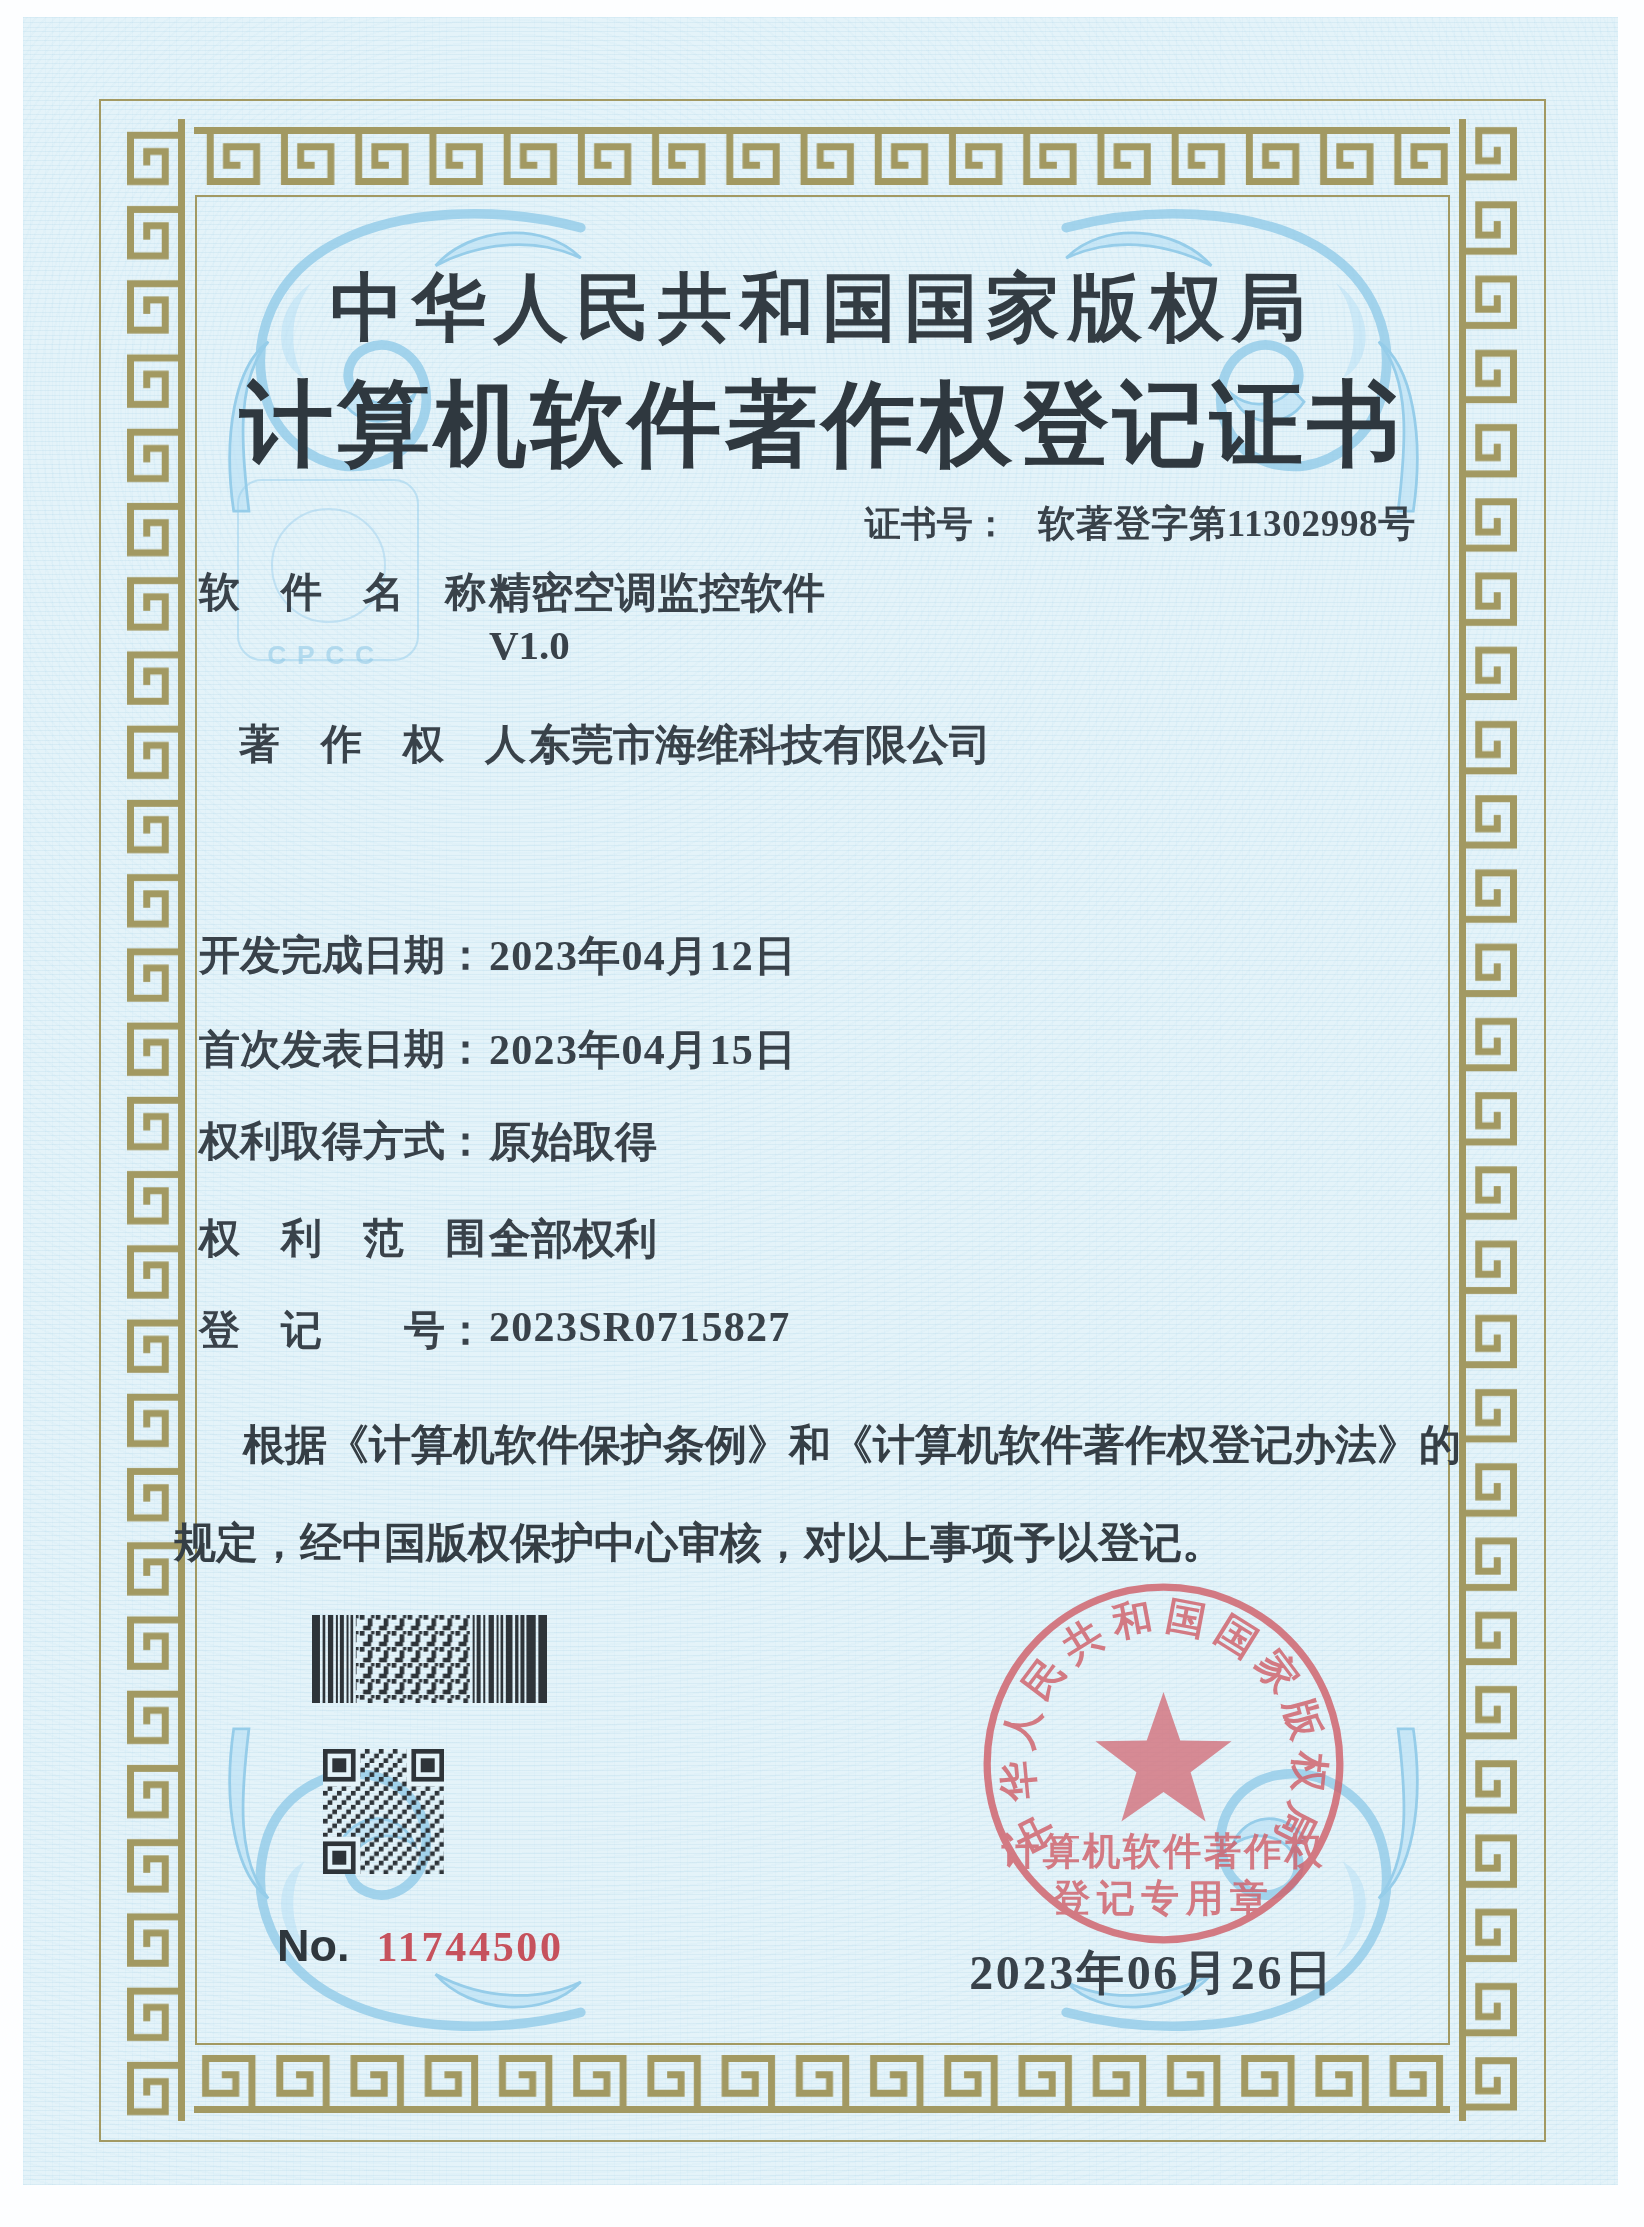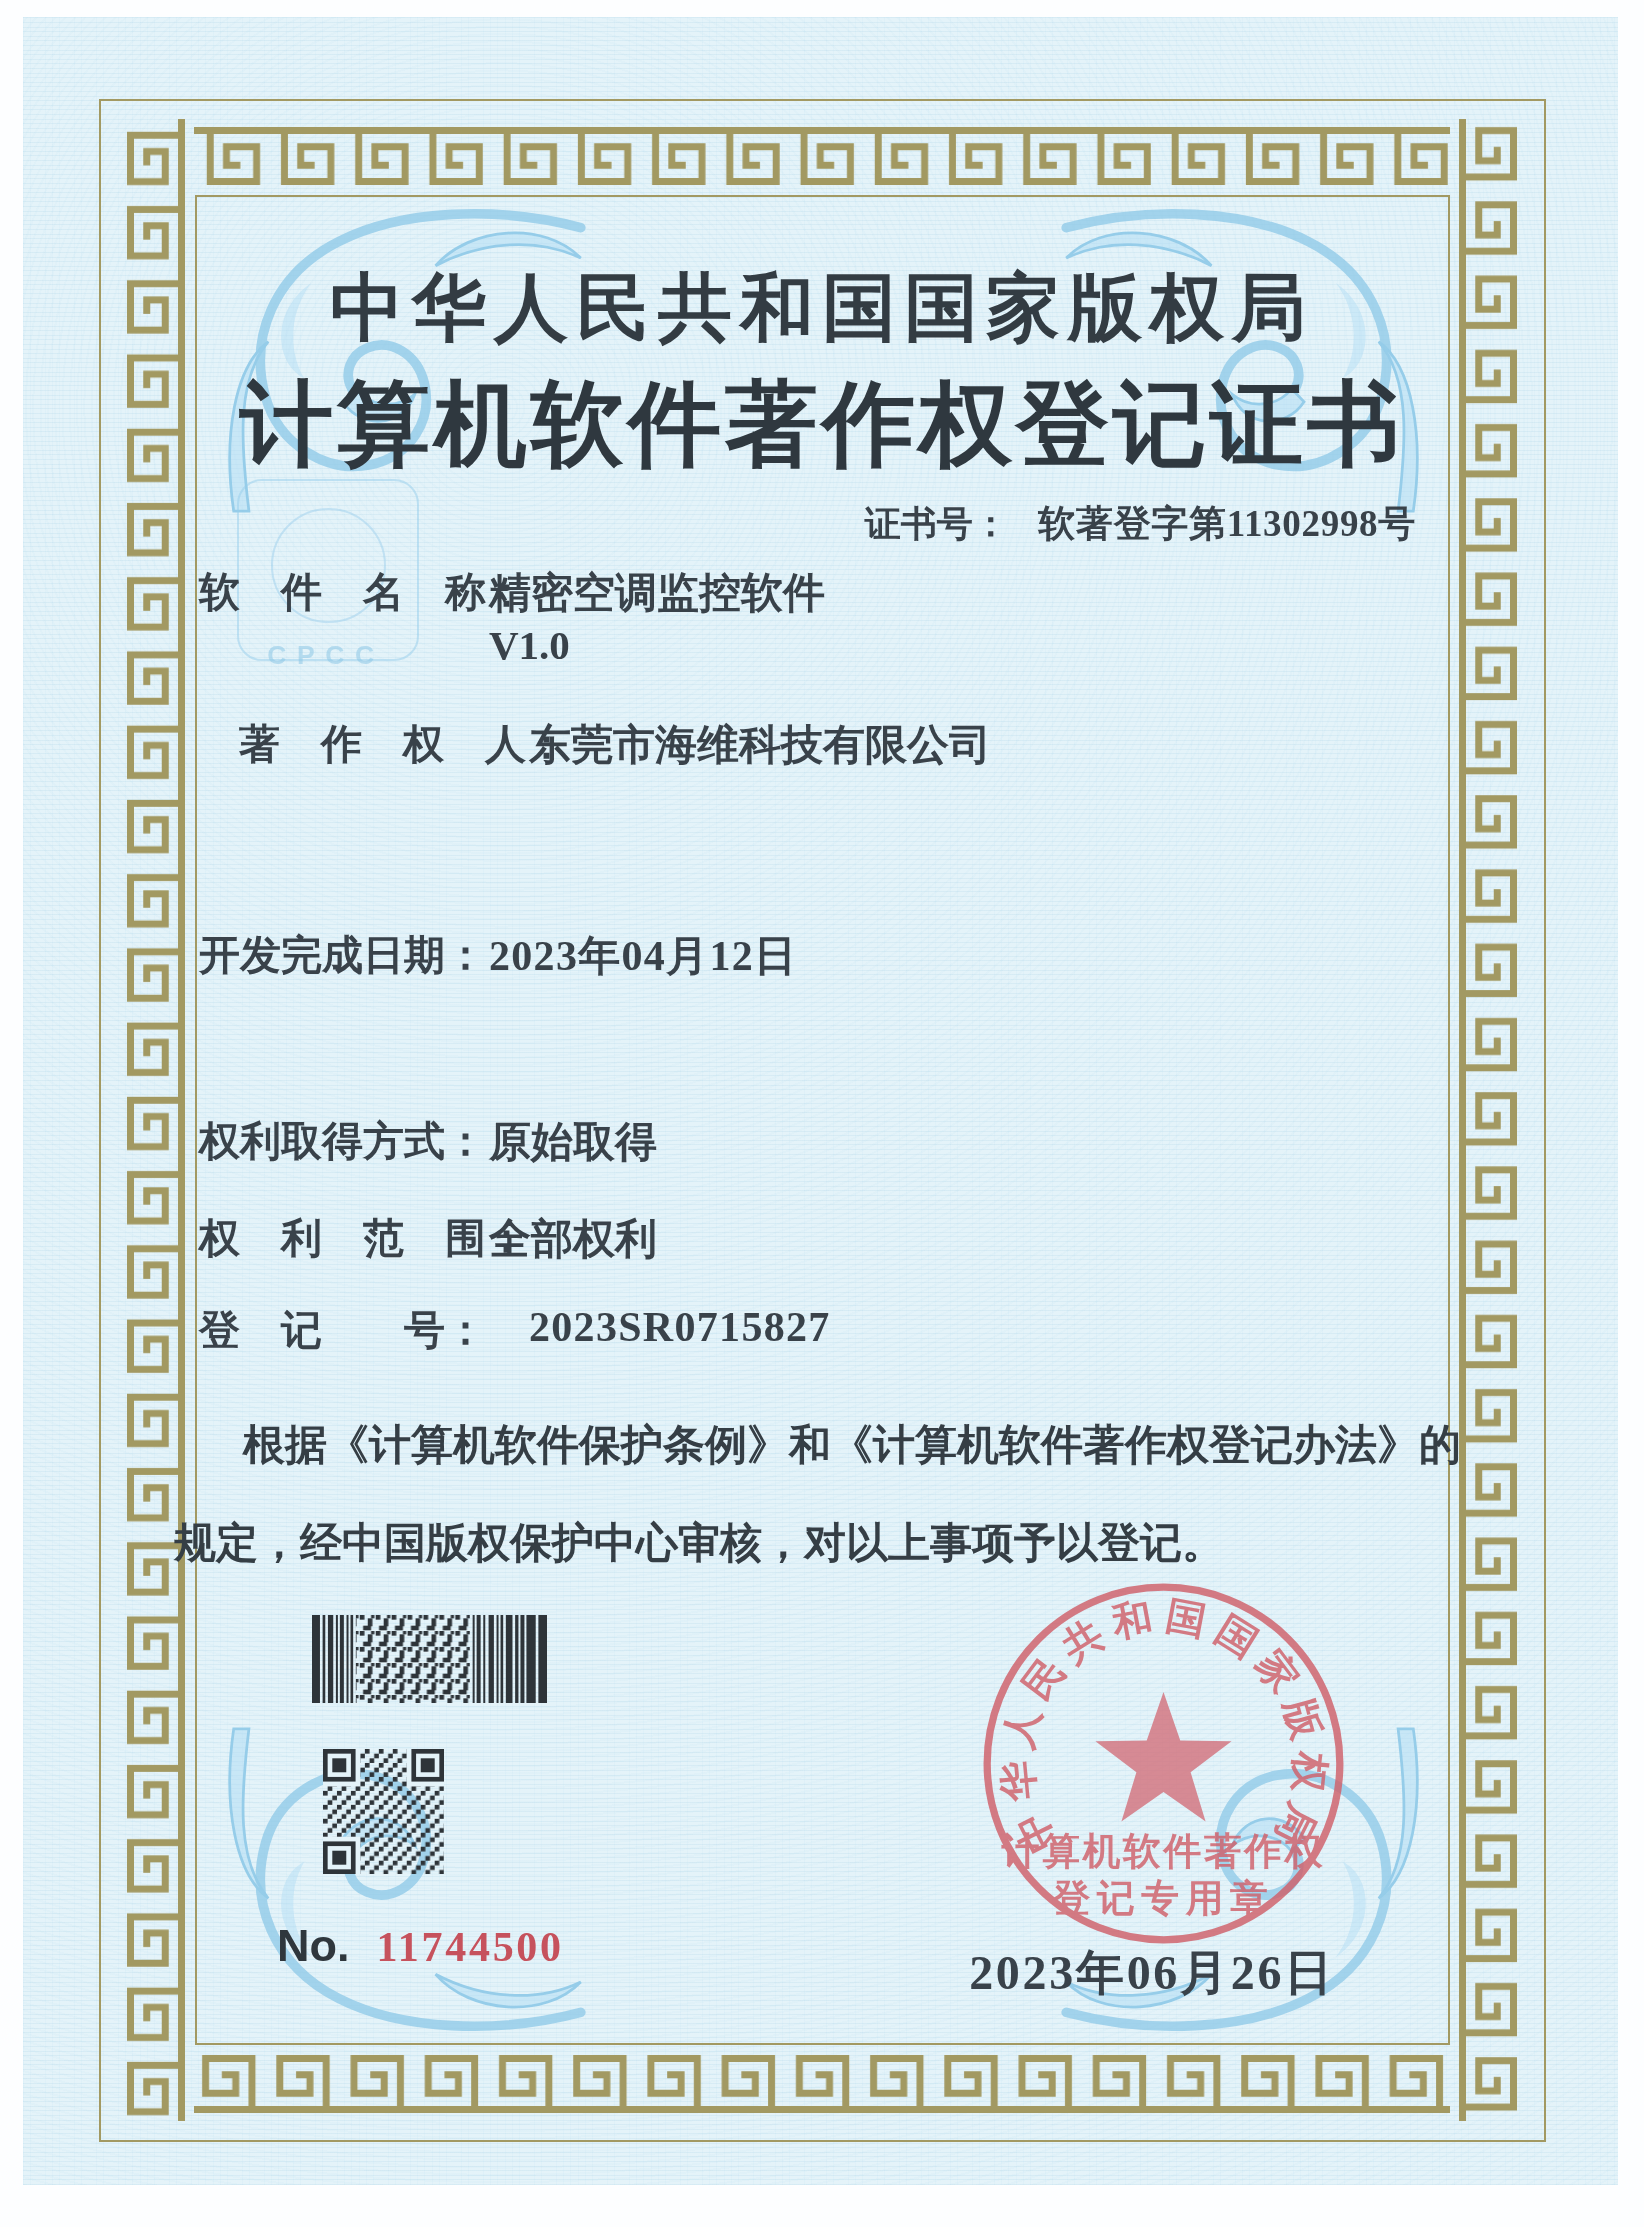--- a/index.html
+++ b/index.html
@@ -233,34 +233,38 @@
   <div class="field-row row-2">
     <span class="field-label">著　作　权　人：</span>
     <span class="field-value" style="left:290px;">东莞市海维科技有限公司</span>
   </div>
 
   <div class="field-row row-3">
     <span class="field-label">开发完成日期：</span>
     <span class="field-value serif-val" style="left:290px;">2023年04月12日</span>
   </div>
 
+  <div class="field-row row-4">
+    <span class="field-label">首次发表日期：</span>
+    <span class="field-value serif-val" style="left:290px;">2023年04月15日</span>
+  </div>
 
   <div class="field-row row-5">
     <span class="field-label">权利取得方式：</span>
     <span class="field-value" style="left:290px;">原始取得</span>
   </div>
 
   <div class="field-row row-6">
     <span class="field-label">权　利　范　围：</span>
     <span class="field-value" style="left:290px;">全部权利</span>
   </div>
 
   <div class="field-row row-7">
     <span class="field-label">登　记　　号：</span>
-    <span class="field-value serif-val" style="left:290px;margin-left:40px;">2023SR0715827</span>
+    <span class="field-value serif-val" style="left:290px;">2023SR0715827</span>
   </div>
 
   <div class="statement">
     <div class="statement-line1">根据《计算机软件保护条例》和《计算机软件著作权登记办法》的</div>
     <div class="statement-line2">规定，经中国版权保护中心审核，对以上事项予以登记。</div>
   </div>
 
   <div class="barcode">
     <svg viewBox="0 0 354 132" preserveAspectRatio="none">
       <defs>

